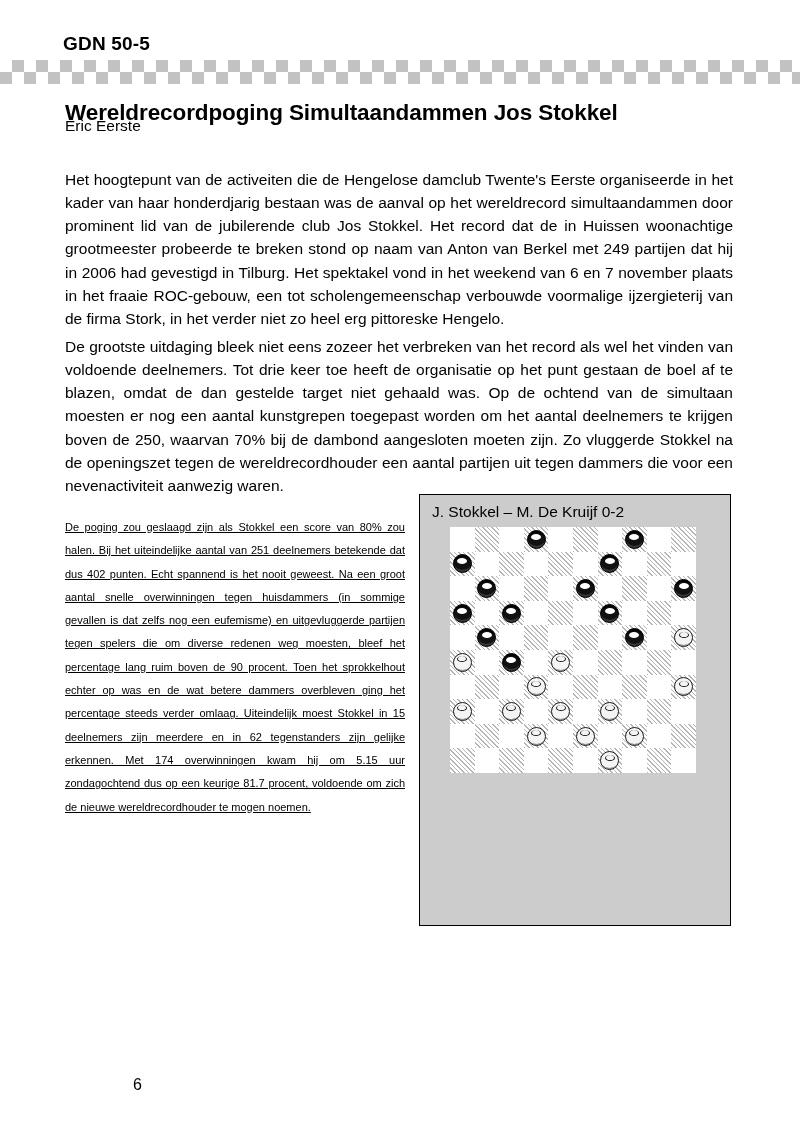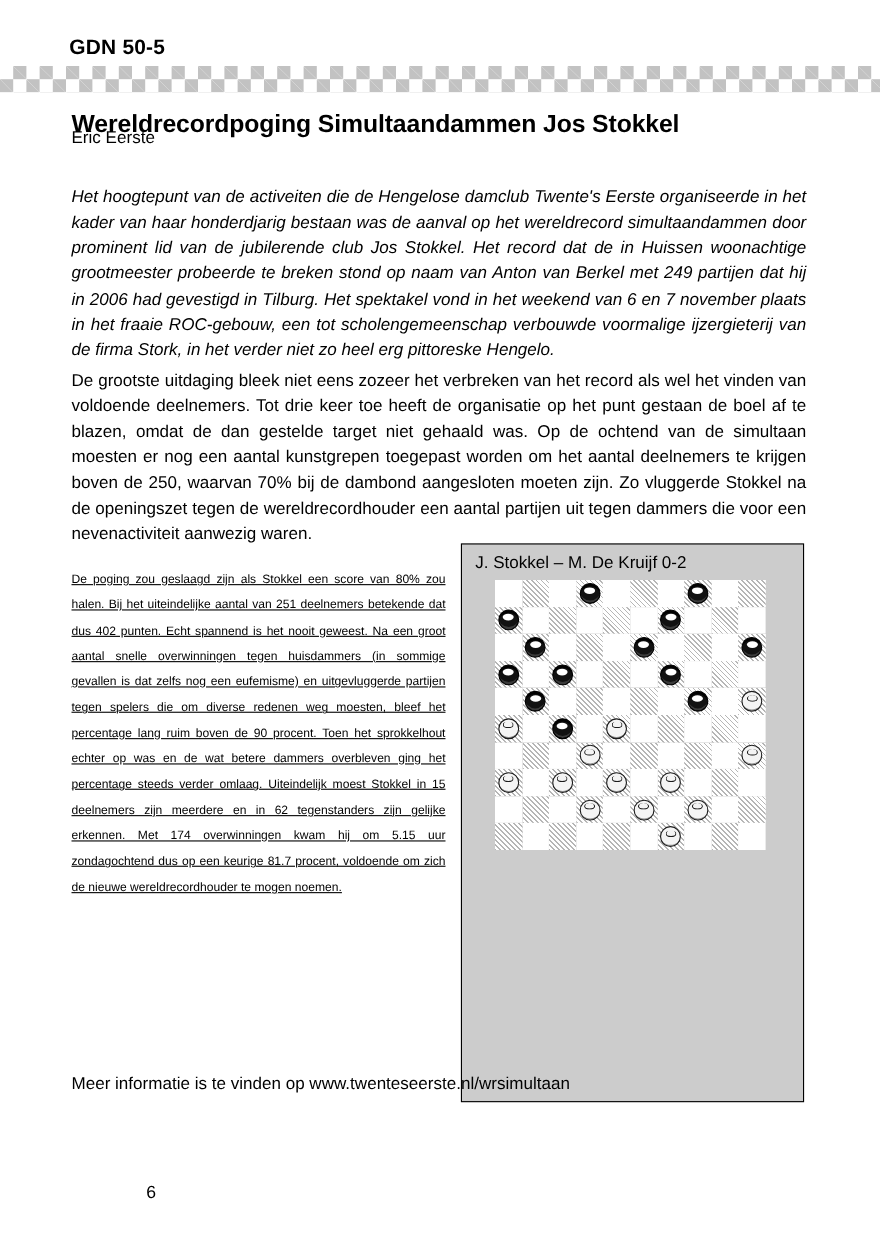--- a/index.html
+++ b/index.html
@@ -68,21 +68,21 @@
 
   
   .body-para {
     position: absolute;
     font-size: 15.5px;
     line-height: 23.3px;
     text-align: justify;
     text-justify: inter-word;
     hyphens: none;
   }
-  #para-1 { left: 65px; top: 152px; width: 668px; font-style: italic; }
+  #para-1 { left: 65px; top: 152px; width: 668px; }
   #para-2 { left: 65px; top: 319px; width: 668px; }
 
   #col-left {
     position: absolute;
     left: 65px;
     top: 505px;
     width: 340px;
     font-size: 11px;
     line-height: 23.3px;
     text-align: justify;
@@ -104,21 +104,21 @@
     top: 1076px;
     font-size: 16px;
   }
 
   
   #diagram-panel {
     position: absolute;
     left: 419px;
     top: 494px;
     width: 312px;
-    height: 508px;
+    height: 432px;
     background: #cccccc;
     border: 1px solid #000000;
     box-sizing: border-box;
   }
   #diagram-heading {
     position: absolute;
     left: 12px;
     top: 8px;
     font-size: 15.5px;
     white-space: nowrap;
@@ -402,16 +402,15 @@
               </td>
               <td></td>
               <td class="dark"></td>
               <td></td>
             </tr>
           </tbody>
       </table>
     </div>
   </div>
 
-  <p id="closing-line">Meer informatie is te vinden op www.twenteseerste.nl/wrsimultaan</p>
   <div id="page-number">6</div>
 
 </div>
 
 </body></html>

